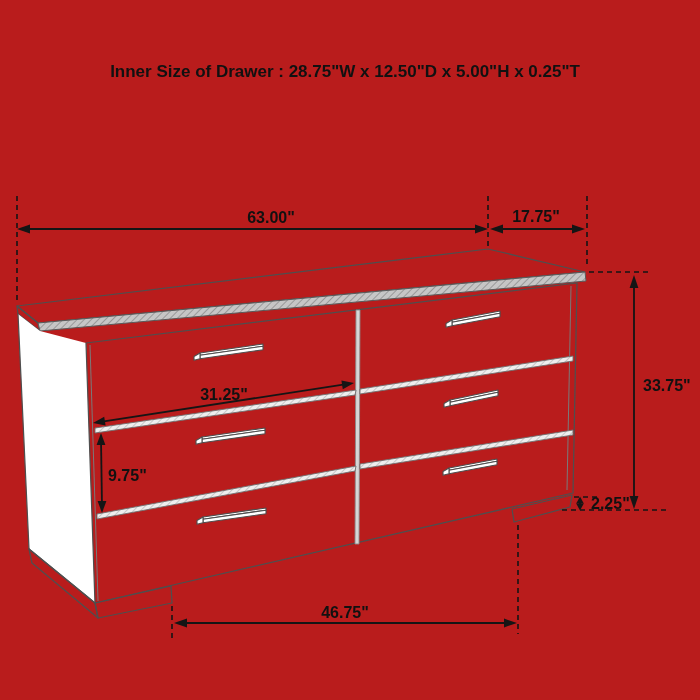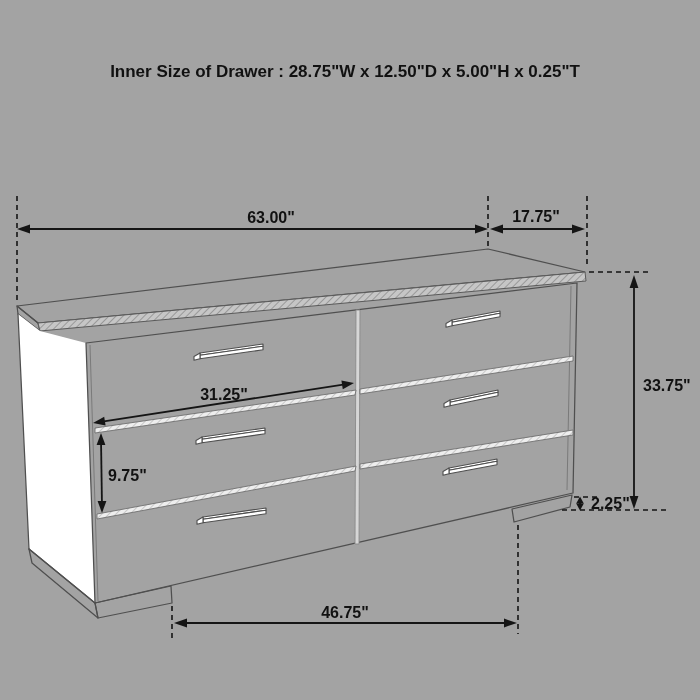--- a/index.html
+++ b/index.html
@@ -1,16 +1,16 @@
 <!DOCTYPE html>
 <html><head>
 <meta charset="utf-8">
 <style>
   html,body{margin:0;padding:0;background:#ffffff;}
-  .stage{position:relative;width:700px;height:700px;background:#a3a3a3;overflow:hidden;
+  .stage{position:relative;width:700px;height:700px;background:#b91c1c;overflow:hidden;
          font-family:"Liberation Sans","DejaVu Sans",sans-serif;}
   svg{display:block}
   .struct{stroke:#4f4f4f;stroke-width:1.25;fill:none;stroke-linejoin:round;stroke-linecap:round;}
   .struct-thin{stroke:#7a7a7a;stroke-width:1;fill:none;}
   .handle{stroke:#4f4f4f;stroke-width:1.1;fill:#ffffff;stroke-linejoin:round;}
   .gapstrip{fill:url(#hatchLight);stroke:#6f6f6f;stroke-width:0.9;}
   .divider{fill:#d6d6d6;stroke:#8a8a8a;stroke-width:0.9;}
   .bandface{fill:url(#hatchBand);stroke:#5a5a5a;stroke-width:1;}
   .dim{stroke:#151515;stroke-width:1.8;fill:none;stroke-linecap:butt;}
   .dimdash{stroke:#151515;stroke-width:1.6;fill:none;stroke-dasharray:5 4;}

